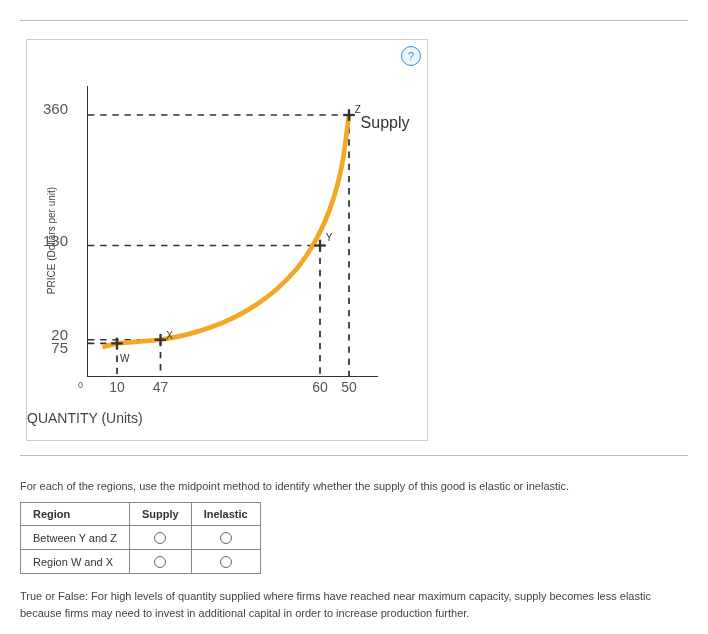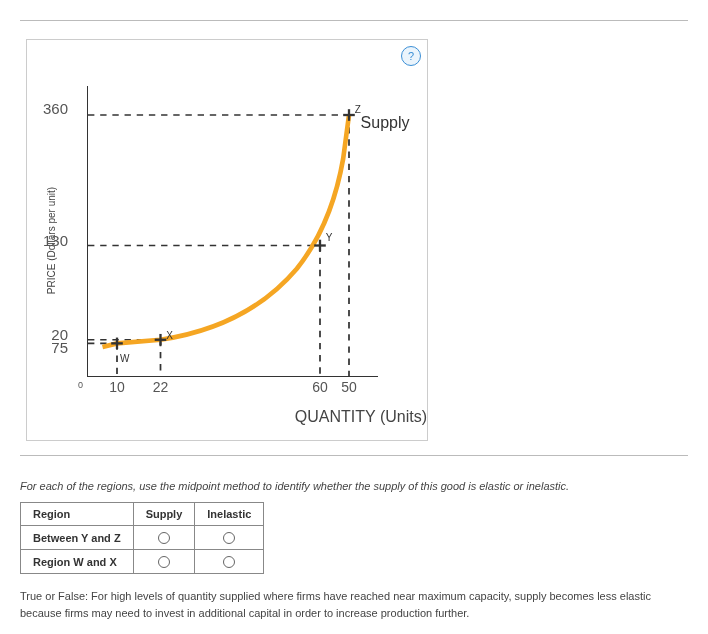--- a/index.html
+++ b/index.html
@@ -5,30 +5,30 @@
   html,body{margin:0;padding:0;font-family:Arial,Helvetica,sans-serif;font-size:11px;color:#333;background:#fff}
   .page{width:708px;padding:12px 20px 20px 20px;box-sizing:border-box}
   .intro{margin:4px 0 10px 0;color:#555}
   .hr{border:none;border-top:1px solid #bbb;margin:8px 0 18px 0}
   .hr2{border:none;border-top:1px solid #bbb;margin:14px 0 18px 0}
   .card{position:relative;border:1px solid #ccc;width:400px;height:400px;margin:0 0 0 6px}
   .help{position:absolute;top:6px;right:6px;width:18px;height:18px;border:1px solid #3b8fd6;border-radius:50%;color:#3b8fd6;font-size:11px;line-height:18px;text-align:center;background:#eaf4fc;cursor:pointer}
   .plot{position:absolute;left:60px;top:46px;width:290px;height:290px;border-left:1px solid #333;border-bottom:1px solid #333}
   .vaxis{position:absolute;left:18px;top:0;bottom:0;width:14px;display:flex;align-items:center;justify-content:center}
   .vaxis span{transform:rotate(-90deg);white-space:nowrap;font-size:10px;color:#444}
-  .haxis{position:absolute;left:0;right:0;bottom:14px;text-align:right;font-size:16px;color:#444}
+  .haxis{position:absolute;left:0;right:0;bottom:14px;text-align:left;font-size:14px;color:#444}
   .tick-y{position:absolute;right:100%;font-size:15px;color:#555;padding-right:20px;transform:translateY(-50%)}
   .tick-x{position:absolute;top:100%;font-size:14px;color:#555;padding-top:3px;transform:translateX(-50%)}
   .origin{position:absolute;left:-10px;bottom:-14px;font-size:9px;color:#555}
   svg.curve{position:absolute;left:0;top:0;width:100%;height:100%;overflow:visible}
   .pt-label{position:absolute;font-size:10px;color:#333}
   .supply-label{position:absolute;font-size:16px;color:#333}
-  .prompt2{margin:24px 0 10px 0;color:#444;font-style:italic}
+  .prompt2{margin:24px 0 10px 0;color:#444;}
   table.ans{border-collapse:collapse;margin:4px 18px 14px 0}
-  table.ans th,table.ans td{border:1px solid #888;padding:5px 12px;font-size:11px;font-weight:bold;color:#333;text-align:left}
+  table.ans th,table.ans td{border:1px solid #888;padding:5px 12px;font-size:11px;font-weight:normal;color:#333;text-align:left}
   table.ans th{background:#fff;font-weight:bold}
   table.ans td.c{text-align:center}
   .radio{display:inline-block;width:10px;height:10px;border:1px solid #666;border-radius:50%;vertical-align:middle;cursor:pointer}
   .tf-q{margin:10px 0 12px 0;color:#444;line-height:1.5}
 </style>
 </head>
 <body>
 <div class="page">
 
 <hr class="hr">
@@ -41,21 +41,21 @@
       </div>
 
   <div class="plot">
 
     <div class="tick-y" style="bottom:86.5%">360</div>
     <div class="tick-y" style="bottom:41%">130</div>
     <div class="tick-y" style="bottom:8.5%">20</div>
     <div class="tick-y" style="bottom:4%">75</div>
 
     <div class="tick-x" style="left:10%">10</div>
-    <div class="tick-x" style="left:25%">22</div>
+    <div class="tick-x" style="left:25%">47</div>
     <div class="tick-x" style="left:80%">60</div>
     <div class="tick-x" style="left:90%">50</div>
     <div class="origin">0</div>
 
     <svg class="curve" viewBox="0 0 100 100" preserveAspectRatio="none">
 
       <g stroke="#333" stroke-width="0.6" stroke-dasharray="2.2 2">
 
         <line x1="0" y1="10" x2="90" y2="10"></line>
             <line x1="90" y1="10" x2="90" y2="100"></line>

